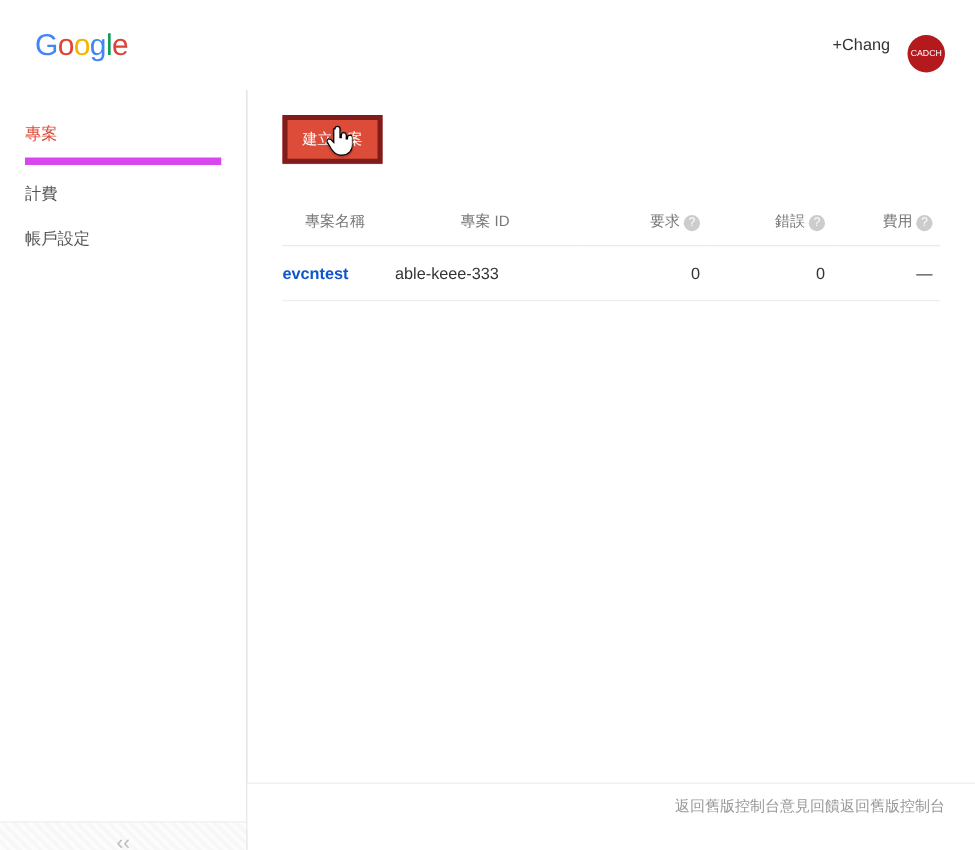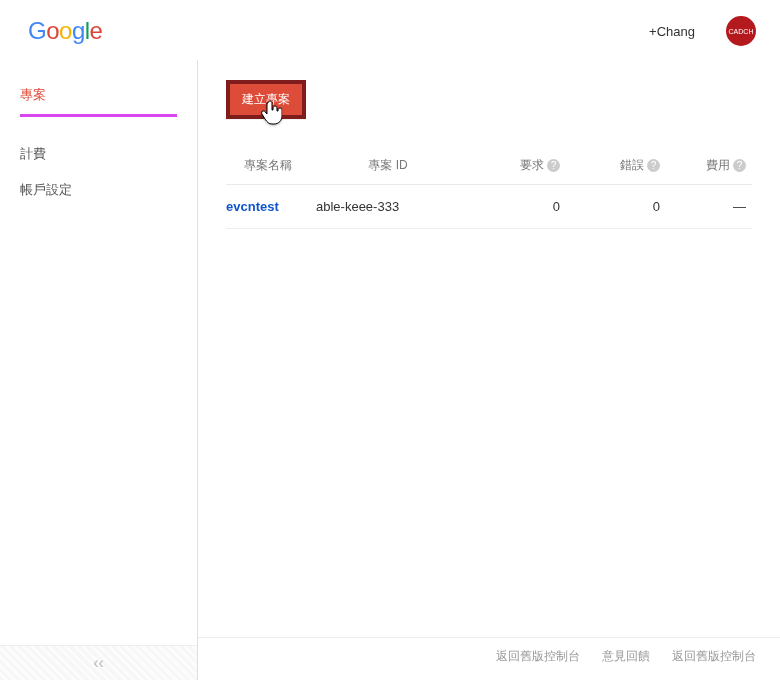--- a/index.html
+++ b/index.html
@@ -21,39 +21,39 @@
     }
     .header-left { display: flex; align-items: baseline; gap: 6px; }
     .logo { font-size: 24px; font-weight: 400; letter-spacing: -0.5px; }
     .g1 { color: #4285F4; }
     .g2 { color: #DB4437; }
     .g3 { color: #F4B400; }
     .g4 { color: #4285F4; }
     .g5 { color: #0F9D58; }
     .g6 { color: #DB4437; }
     .console-title { font-size: 22px; color: #999; font-weight: 300; }
-    .header-right { display: flex; align-items: center; gap: 31px; }
+    .header-right { display: flex; align-items: flex-start; gap: 14px; margin-top: 12px; }
     .user-name { color: #333; font-size: 13px; }
     .avatar {
       width: 30px; height: 30px; border-radius: 50%;
       background: #b4191d; display: flex; align-items: center; justify-content: center;
       color: #fff; font-size: 7px; text-align: center; line-height: 1;
     }
     .body-wrap { display: flex; height: calc(100% - 60px); }
     .sidebar {
       width: 198px; border-right: 1px solid #e0e0e0;
       padding: 18px 20px 0 20px;
       position: relative;
       display: flex; flex-direction: column;
     }
     .sidebar-item {
       padding: 8px 0 10px 0; color: #555; font-size: 13px; cursor: pointer;
     }
     .sidebar-item.active {
-      color: #dd4b39; border-bottom: 3px solid #d946ef; margin-bottom: 20px;
+      color: #dd4b39; border-bottom: 6px solid #d946ef; margin-bottom: 6px;
     }
     .sidebar-collapse {
       position: absolute; bottom: 0; left: 0; right: 0; text-align: center;
       padding: 8px 0; color: #bbb; font-size: 16px;
       background: repeating-linear-gradient(45deg, #f7f7f7, #f7f7f7 3px, #fcfcfc 3px, #fcfcfc 6px);
       border-top: 1px solid #eee;
       cursor: pointer;
     }
     .main { flex: 1; padding: 20px 28px 0 28px; position: relative; }
     .create-btn {
@@ -76,22 +76,22 @@
       border-bottom: 1px solid #eee;
     }
     .project-link { color: #15c; cursor: pointer; font-weight: bold; }
     .help-icon {
       display: inline-block; width: 13px; height: 13px; border-radius: 50%;
       background: #ccc; color: #fff; font-size: 10px; line-height: 13px;
       text-align: center; margin-left: 3px;
     }
     .dash { color: #333; }
     .footer {
-      position: absolute; bottom: 5px; right: 0; left: 198px;
-      display: flex; justify-content: flex-end; gap: 22px;
+      position: absolute; bottom: 16px; right: 0; left: 198px;
+      display: flex; justify-content: flex-end; 
       padding: 10px 24px; font-size: 12px; color: #999;
       border-top: 1px solid #eee; background: #fff;
     }
     .footer a { color: #999; cursor: pointer; }
     .col-name { width: 90px; }
     .col-id { width: 150px; }
     .col-req { width: 100px; }
     .col-err { width: 100px; }
     .col-cost { }
   </style>

